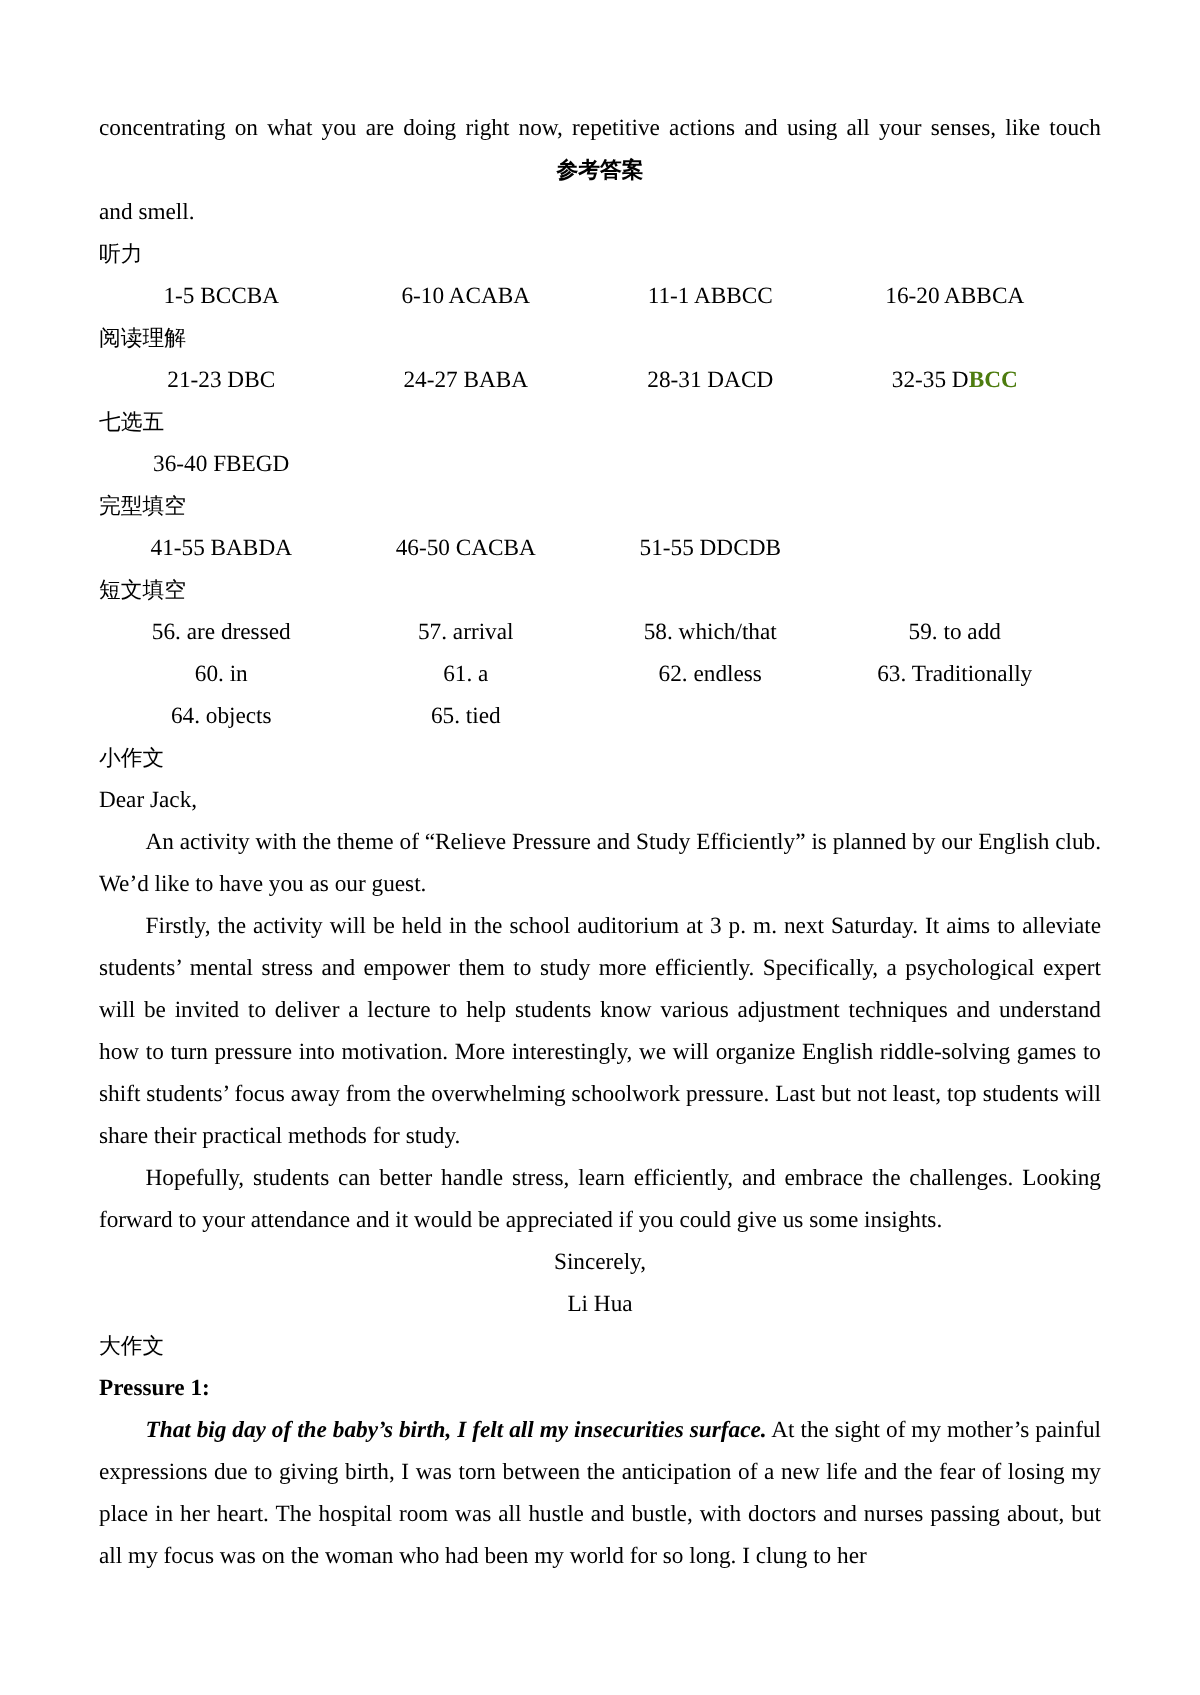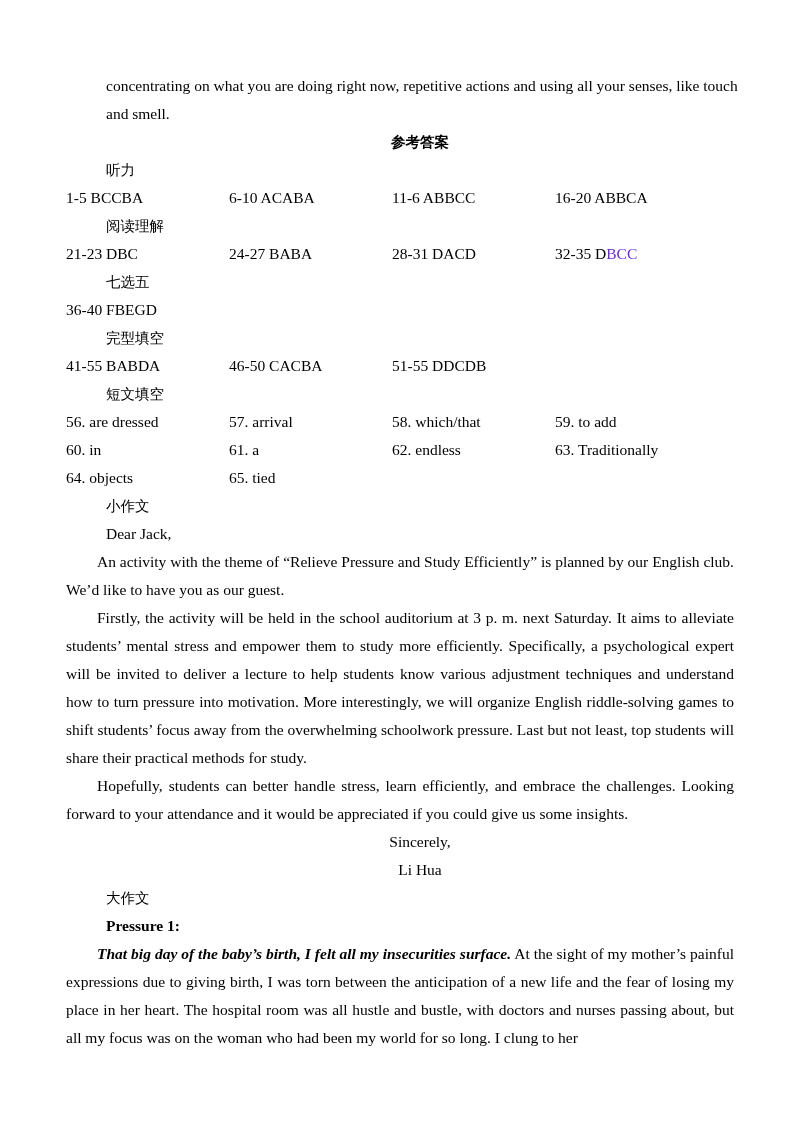--- a/index.html
+++ b/index.html
@@ -19,70 +19,70 @@
     .page {
       position: absolute;
       left: 66px;
       top: 72px;
       width: 668px;
     }
     .line {
       height: 28px;
       line-height: 28px;
       white-space: nowrap;
-      margin-left: 40px;
     }
     .cjk {
       font-family: "DejaVu Sans", sans-serif;
       font-size: 14.5px;
     }
     .center-title {
       text-align: center;
       font-weight: bold;
     }
     .grid-row {
       display: flex;
       height: 28px;
       line-height: 28px;
+      text-align: center;
     }
     .grid-row .cell {
       width: 163px;
       flex: 0 0 163px;
       white-space: nowrap;
     }
     .para {
       text-align: justify;
       line-height: 28px;
       margin: 0;
     }
     .indent { text-indent: 2em; }
     .right { text-align: center; }
     .bold { font-weight: bold; }
     .bolditalic { font-weight: bold; font-style: italic; }
-    .grey { color: #6d28d9; }
+    .grey { color: #4d7c0f; font-weight: bold; }
     .justify-line {
       text-align: justify;
       text-align-last: justify;
     }
   </style>
 </head>
 <body>
 
 <div class="page">
 
   <div class="line justify-line">concentrating on what you are doing right now, repetitive actions and using all your senses, like touch</div>
+  <div class="line center-title cjk">参考答案</div>
+
   <div class="line">and smell.</div>
-
-  <div class="line center-title cjk">参考答案</div>
 
   <div class="line cjk">听力</div>
   <div class="grid-row">
     <span class="cell">1-5 BCCBA</span>
     <span class="cell">6-10 ACABA</span>
-    <span class="cell">11-6 ABBCC</span>
+    <span class="cell">11-1 ABBCC</span>
     <span class="cell">16-20 ABBCA</span>
   </div>
 
   <div class="line cjk">阅读理解</div>
   <div class="grid-row">
     <span class="cell">21-23 DBC</span>
     <span class="cell">24-27 BABA</span>
     <span class="cell">28-31 DACD</span>
     <span class="cell"><span>32-35 D</span><span class="grey">BCC</span></span>
   </div>

